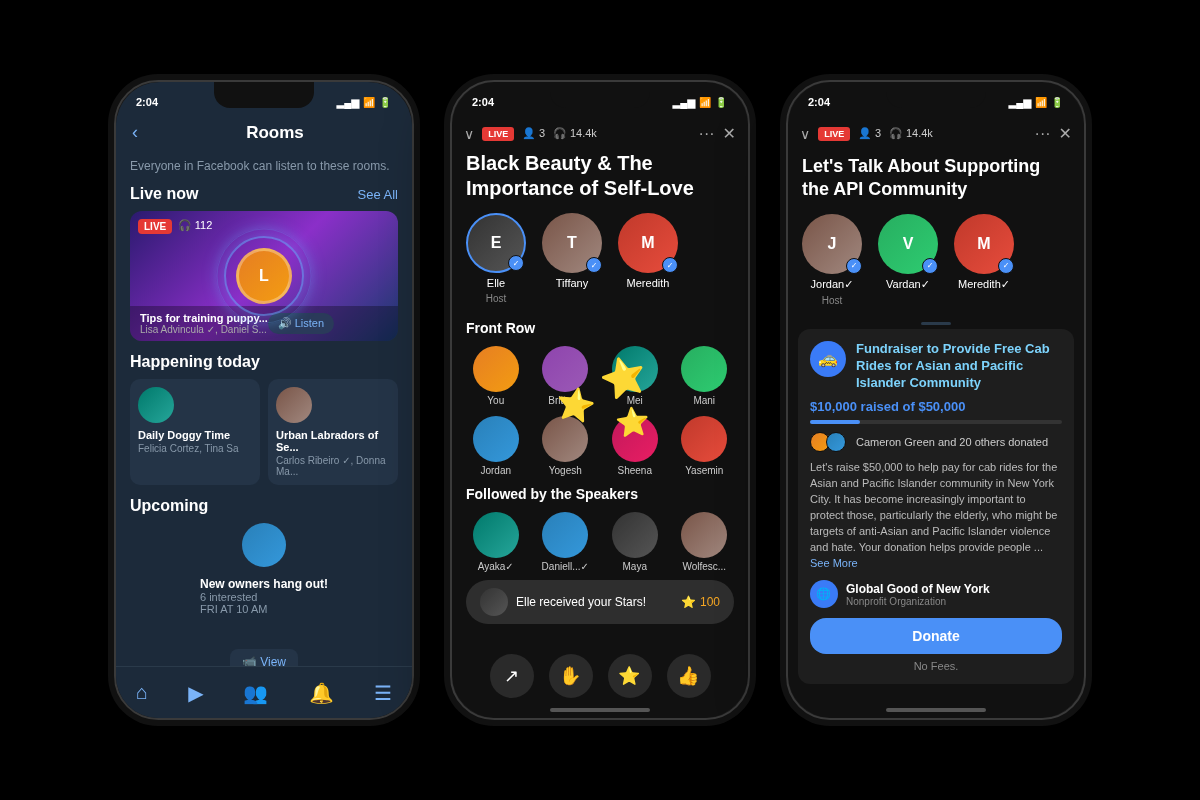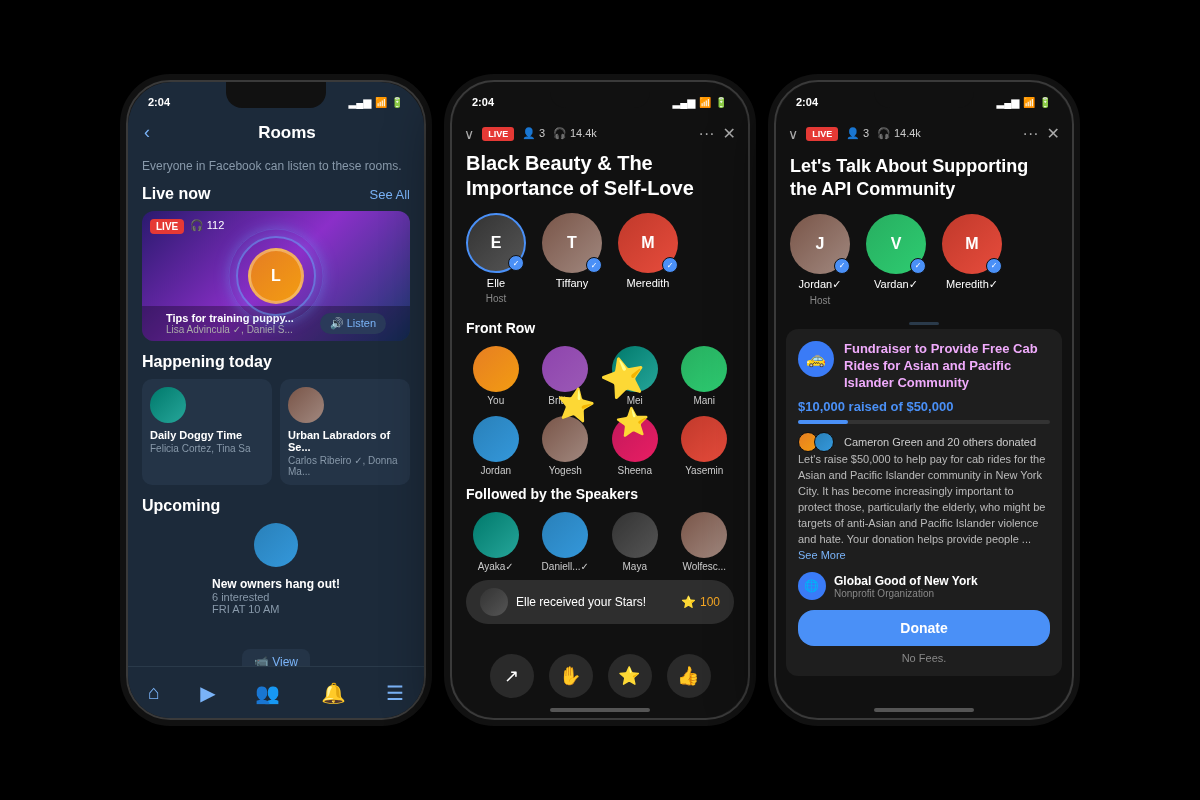--- a/index.html
+++ b/index.html
@@ -9,21 +9,21 @@
       background: #000;
       display: flex;
       align-items: center;
       justify-content: center;
       font-family: -apple-system, BlinkMacSystemFont, 'Segoe UI', sans-serif;
       overflow: hidden;
     }
 
     .phones-container {
       display: flex;
-      gap: 24px;
+      gap: 36px;
       align-items: center;
     }
 
     .phone {
       width: 300px;
       height: 640px;
       background: #1a1a1a;
       border-radius: 44px;
       border: 2px solid #3a3a3a;
       overflow: hidden;
@@ -194,23 +194,22 @@
     }
 
     .glow-ring2 {
       width: 95px;
       height: 95px;
       border: 1px solid rgba(100, 180, 255, 0.2);
     }
 
     .card-info {
       background: rgba(0,0,0,0.3);
-      padding: 6px 24px;
-      display: flex;
-      justify-content: space-between;
+      padding: 6px 10px;
+      display: flex;
       align-items: center;
     }
 
     .card-title {
       font-size: 11px;
       color: #fff;
       font-weight: 600;
     }
 
     .card-sub {
@@ -587,21 +586,21 @@
       display: flex;
       align-items: center;
       justify-content: center;
       font-size: 16px;
       flex-shrink: 0;
     }
 
     .fundraiser-title {
       font-size: 13px;
       font-weight: 700;
-      color: #f0abfc;
+      color: #7dd3fc;
       line-height: 1.3;
     }
 
     .fundraiser-amount {
       font-size: 13px;
       color: #4a90f7;
       font-weight: 600;
       margin-bottom: 6px;
     }
 
@@ -616,20 +615,21 @@
       height: 100%;
       background: #4a90f7;
       border-radius: 2px;
       width: 20%;
     }
 
     .donors-row {
       display: flex;
       align-items: center;
       gap: 6px;
+      margin-bottom: 8px;
     }
 
     .donor-avatars {
       display: flex;
     }
 
     .donor-avatar {
       width: 20px;
       height: 20px;
       border-radius: 50%;

